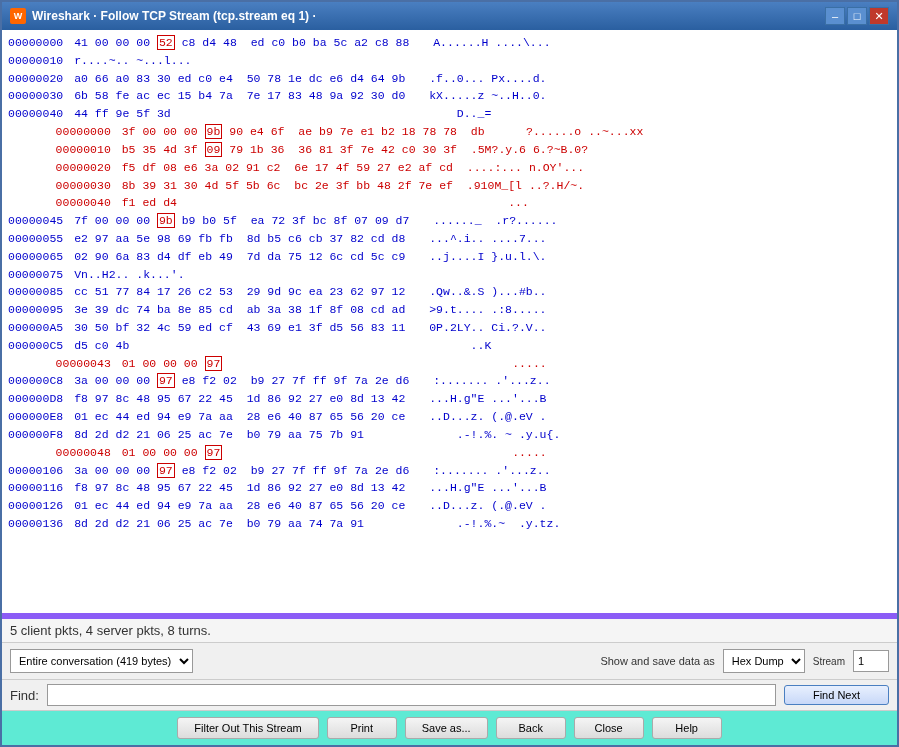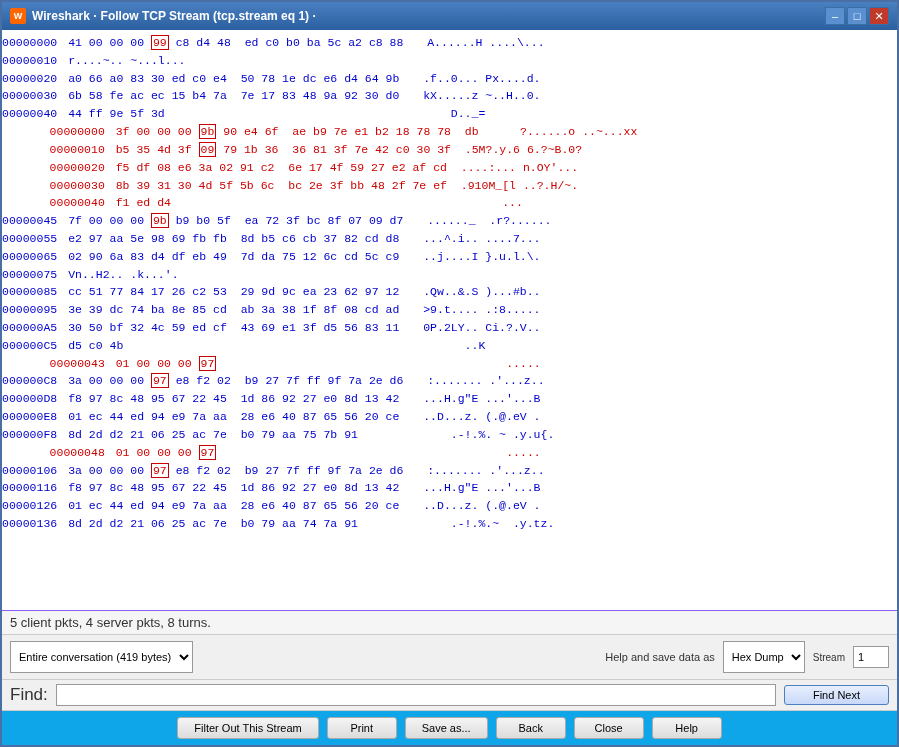--- a/index.html
+++ b/index.html
@@ -73,25 +73,25 @@
     .content-area {
       flex: 1;
       display: flex;
       flex-direction: column;
       overflow: hidden;
     }
     .hex-display {
       flex: 1;
       overflow-y: scroll;
       background: #fff;
-      padding: 4px 0;
+      padding: 4px 6px;
       font-size: 11.5px;
       line-height: 1.55;
       color: #0000cc;
-      border-bottom: 1px solid #8b5cf6;
+      border-bottom: 6px solid #8b5cf6;
     }
     .hex-line {
       display: flex;
       white-space: pre;
     }
     .hex-line .offset {
       color: #0000cc;
       margin-right: 4px;
     }
     .hex-line .hex-bytes {
@@ -127,21 +127,21 @@
     }
     .controls-row {
       display: flex;
       align-items: center;
       padding: 6px 8px;
       gap: 8px;
       background: #f0f0f0;
       border-bottom: 1px solid #ccc;
     }
     .controls-row select {
-      height: 32px;
+      height: 24px;
       font-size: 11px;
       border: 1px solid #999;
       background: #fff;
       padding: 0 4px;
     }
     .controls-row label {
       font-family: Arial, sans-serif;
       font-size: 11px;
       color: #333;
     }
@@ -161,21 +161,21 @@
     .find-row {
       display: flex;
       align-items: center;
       padding: 4px 8px;
       gap: 8px;
       background: #f0f0f0;
       border-bottom: 1px solid #ccc;
     }
     .find-label {
       font-family: Arial, sans-serif;
-      font-size: 17px;
+      font-size: 13px;
       color: #333;
     }
     .find-input {
       flex: 1;
       height: 22px;
       border: 1px solid #999;
       font-size: 11px;
       padding: 0 4px;
     }
     .find-next-btn {
@@ -187,21 +187,21 @@
       color: #000;
       cursor: pointer;
       border-radius: 3px;
     }
     .bottom-buttons {
       display: flex;
       align-items: center;
       justify-content: center;
       padding: 6px 8px;
       gap: 8px;
-      background: #0ea5e9;
+      background: #5eead4;
     }
     .action-btn {
       padding: 4px 16px;
       font-family: Arial, sans-serif;
       font-size: 11px;
       background: linear-gradient(to bottom, #f5f5f5, #dcdcdc);
       border: 1px solid #aaa;
       cursor: pointer;
       border-radius: 3px;
       min-width: 70px;
@@ -229,21 +229,21 @@
       <button class="title-btn close-btn">✕</button>
     </div>
   </div>
 
   <div class="content-area">
     <div class="hex-wrapper">
       <div class="hex-display">
 
         <div class="hex-line">
           <span class="offset">00000000&nbsp;</span>
-          <span class="hex-bytes">41 00 00 00 <span class="highlight-red">99</span> c8 d4 48&nbsp; ed c0 b0 ba 5c a2 c8 88&nbsp;&nbsp;</span>
+          <span class="hex-bytes">41 00 00 00 <span class="highlight-red">52</span> c8 d4 48&nbsp; ed c0 b0 ba 5c a2 c8 88&nbsp;&nbsp;</span>
           <span class="ascii">A......H ....\...</span>
         </div>
         <div class="hex-line">
           <span class="offset">00000010&nbsp;</span>
           <span class="ascii">r....~.. ~...l...</span>
         </div>
         <div class="hex-line">
           <span class="offset">00000020&nbsp;</span>
           <span class="hex-bytes">a0 66 a0 83 30 ed c0 e4&nbsp; 50 78 1e dc e6 d4 64 9b&nbsp;&nbsp;</span>
           <span class="ascii">.f..0... Px....d.</span>
@@ -383,21 +383,21 @@
 
     <div class="status-bar">
       <span>5 client pkts, 4 server pkts, 8 turns.</span>
     </div>
 
     <div class="controls-row">
       <select>
         <option>Entire conversation (419 bytes)</option>
       </select>
       <div class="spacer"></div>
-      <label class="stream-label">Help and save data as</label>
+      <label class="stream-label">Show and save data as</label>
       <select>
         <option>Hex Dump</option>
       </select>
       <span class="stream-label">Stream</span>
       <input class="stream-input" type="number" value="1" style="">
     </div>
 
     <div class="find-row">
       <label class="find-label">Find:</label>
       <input class="find-input" type="text" style="">

